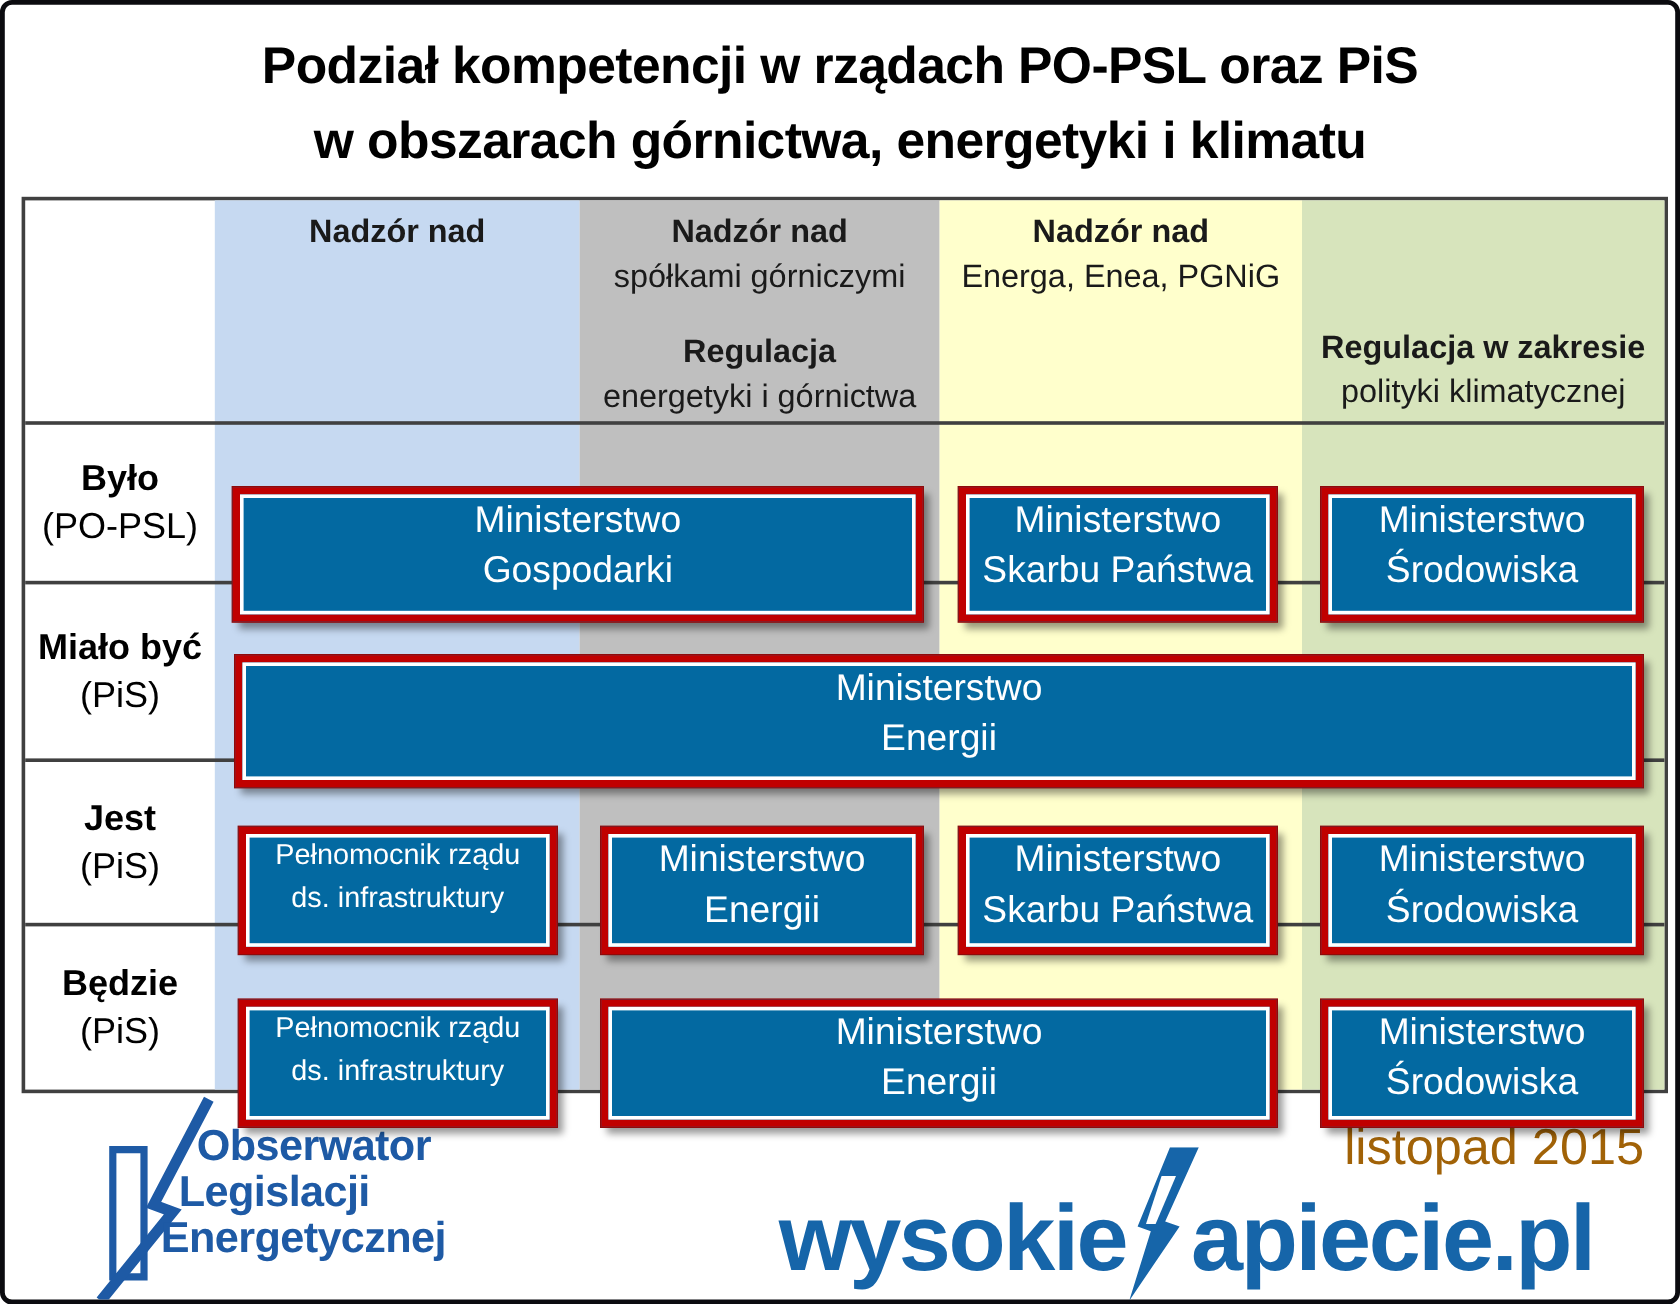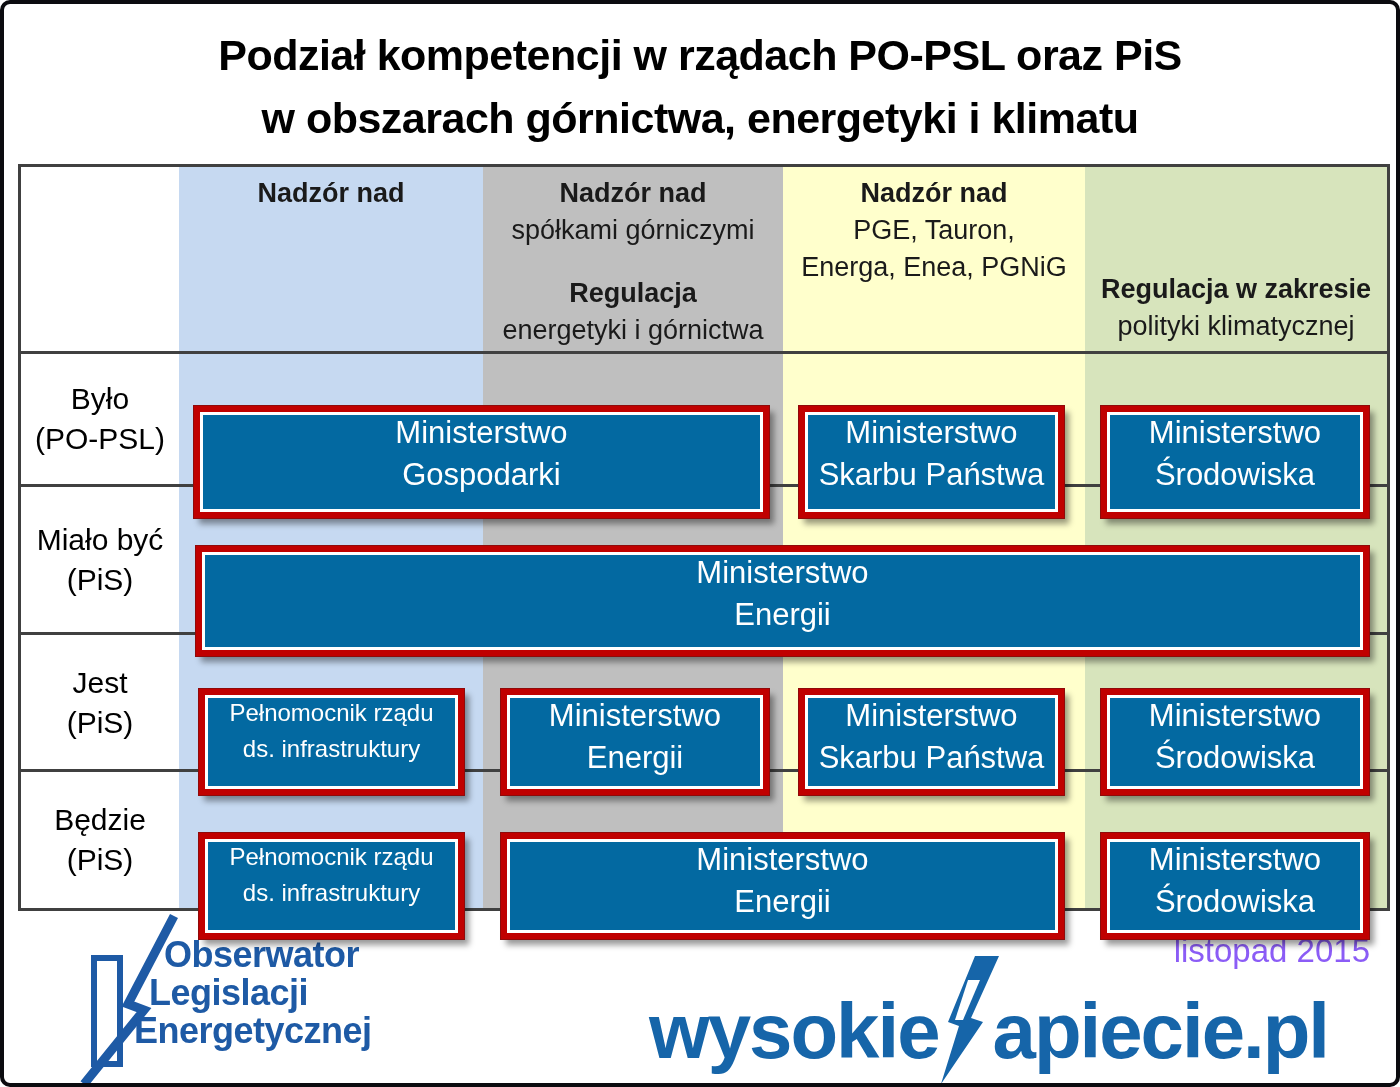--- a/index.html
+++ b/index.html
@@ -26,21 +26,21 @@
   .ch1{left:158px;width:304px;top:8px;}
   .ch2{left:462px;width:300px;top:8px;}
   .ch3{left:762px;width:302px;top:8px;}
   .ch4{left:1064px;width:302px;top:0;height:184px;display:flex;flex-direction:column;
        justify-content:flex-end;padding-bottom:6px;box-sizing:border-box;align-items:center;}
   .hb{font-weight:bold;}
   .hspace{height:26px;}
   
   .rlabel{position:absolute;left:0;width:158px;z-index:1;display:flex;flex-direction:column;
     justify-content:center;align-items:center;text-align:center;font-size:30px;line-height:40px;}
-  .rb{font-weight:normal;}
+  .rb{font-weight:bold;}
   .rl1{top:187px;height:130px}.rl2{top:320px;height:145px}.rl3{top:468px;height:136px}.rl4{top:605px;height:136px}
   
   .rbox{position:absolute;z-index:3;background:#0369a1;border:6px solid #C00000;box-sizing:border-box;
     box-shadow:0 0 0 1px #8f0a0a, 5px 6px 6px rgba(0,0,0,0.40);
     display:flex;flex-direction:column;align-items:center;
     color:#fff;font-size:31px;line-height:42px;text-align:center;margin-top:44px;}
   .rbox::before{content:"";position:absolute;inset:0;border:3px solid #fff;pointer-events:none;}
   .rbox span{display:block;}
   .rbox.small{font-size:24px;line-height:36px;}
   .b-r1b1{left:173px;top:195px;width:575px;height:112px}
@@ -54,21 +54,21 @@
   .b-r4b1{left:178px;top:622px;width:265px;height:106px}
   .b-r4b2{left:480px;top:622px;width:563px;height:106px}
   .b-r4b3{left:1080px;top:622px;width:268px;height:106px}
   
   .brand{position:absolute;left:52px;top:908px;width:400px;height:170px;}
   .brand svg{position:absolute;left:0;top:0;}
   .brand-text{position:absolute;left:78px;top:24px;color:#1E5AA5;font-weight:bold;
     font-size:36px;line-height:38px;letter-spacing:-0.5px;}
   .bt1{padding-left:30px}.bt2{padding-left:15px}.bt3{padding-left:0}
   
-  .date{position:absolute;right:26px;top:928px;color:#8b5cf6;font-size:33px;}
+  .date{position:absolute;right:26px;top:928px;color:#a16207;font-size:42px;}
   
   .site{position:absolute;left:645px;top:952px;display:flex;align-items:flex-end;
     color:#1665A9;font-weight:bold;font-size:78px;letter-spacing:-2px;line-height:1;}
   .site .w{padding-bottom:14px;}
   .site svg{margin:0 -10px 0 -4px;display:block;}
 </style>
 </head>
 <body>
 
 <div class="canvas">
@@ -95,21 +95,20 @@
     </div>
     <div class="chead ch2">
       <div class="hb">Nadzór nad</div>
       <div>spółkami górniczymi</div>
       <div class="hspace"></div>
       <div class="hb">Regulacja</div>
       <div>energetyki i górnictwa</div>
     </div>
     <div class="chead ch3">
       <div class="hb">Nadzór nad</div>
-      <div>PGE, Tauron,</div>
       <div>Energa, Enea, PGNiG</div>
     </div>
     <div class="chead ch4">
       <div class="hb">Regulacja w zakresie</div>
       <div>polityki klimatycznej</div>
     </div>
 
     <div class="rlabel rl1">
       <div class="rb">Było</div>
       <div class="rp">(PO-PSL)</div>

